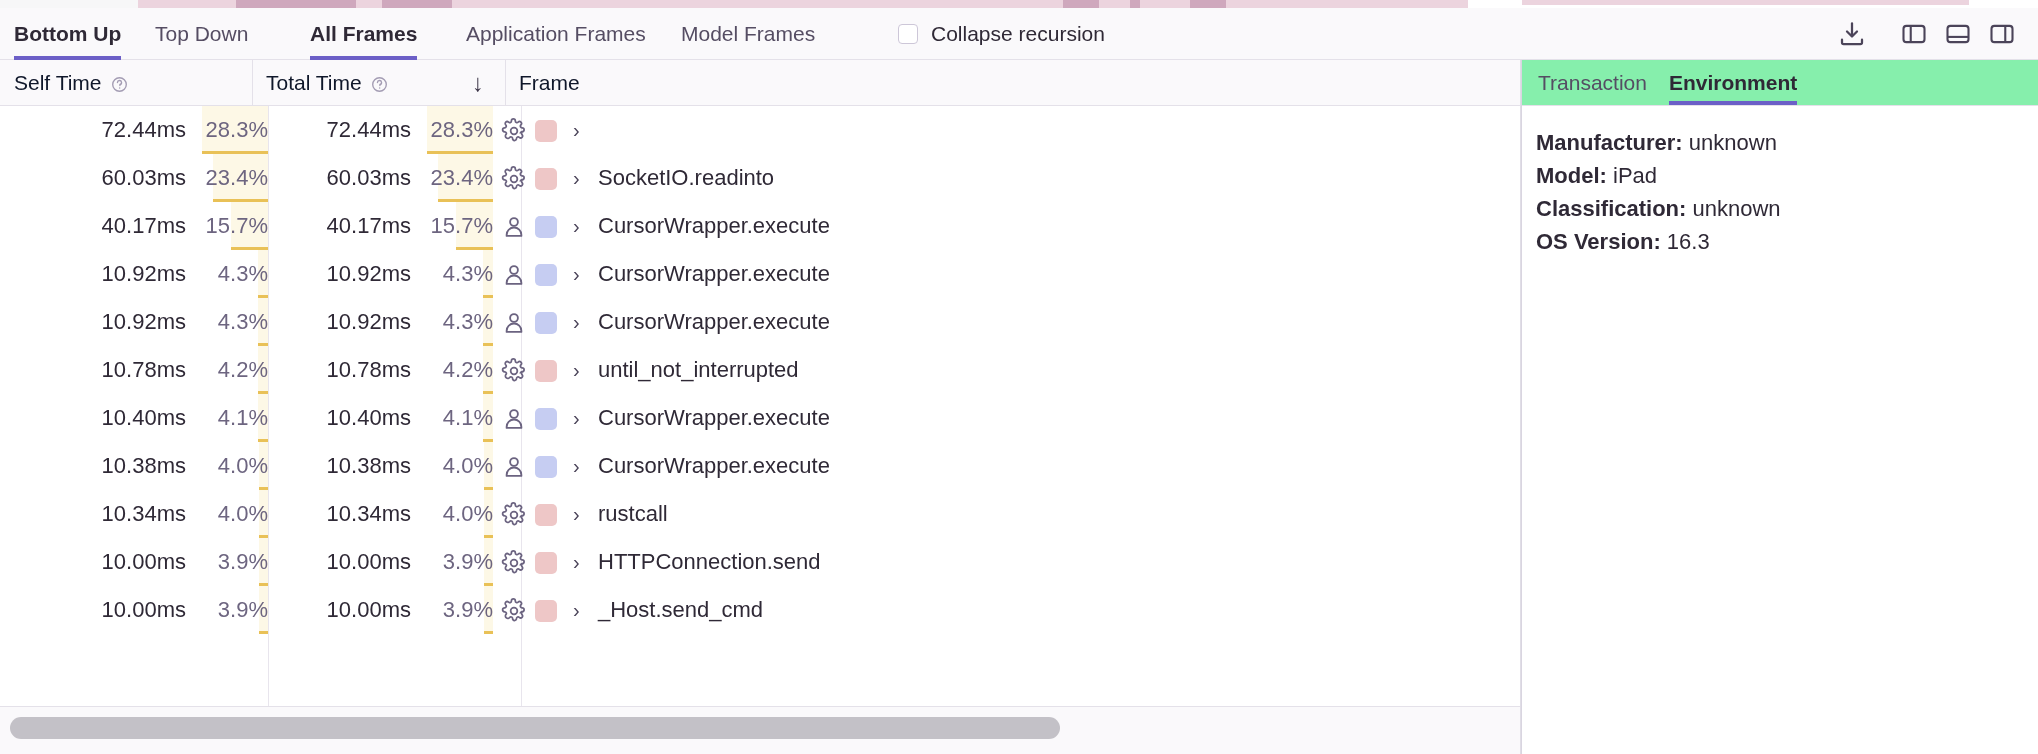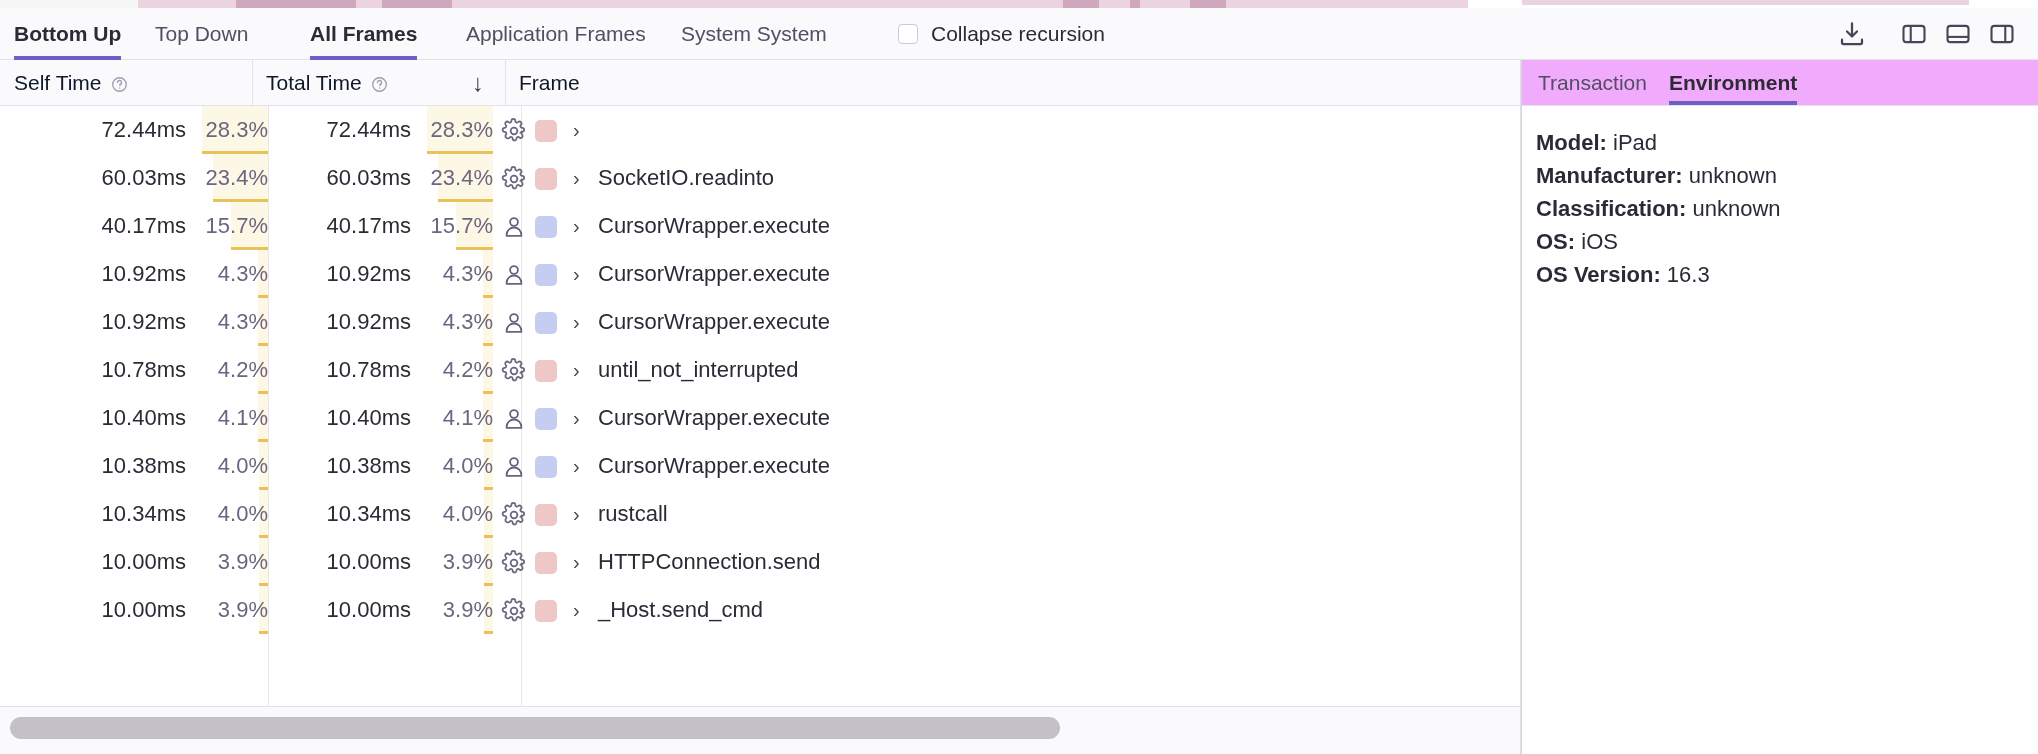--- a/index.html
+++ b/index.html
@@ -308,21 +308,21 @@
     top: 0; left: 1522px;
     width: 516px;
     height: 694px;
     background: #ffffff;
   }
   #detail-tabs {
     position: absolute;
     top: 0; left: 0;
     width: 516px;
     height: 46px;
-    background: #f0abfc;
+    background: #86efac;
     border-bottom: 1px solid #e4e1e9;
     box-sizing: border-box;
     display: flex;
     align-items: flex-start;
     padding-left: 16px;
     gap: 22px;
   }
   .dtab {
     position: relative;
     height: 45px;
@@ -385,21 +385,21 @@
 </div>
 
 <div id="left-rail"></div>
 <div id="toolbar">
 
   <div class="tab-group" id="tab-group">
       <div class="tab active" style="position: absolute; left: 14px;">Bottom Up</div>
       <div class="tab" style="position: absolute; left: 155px;">Top Down</div>
       <div class="tab active" style="position: absolute; left: 310px;">All Frames</div>
       <div class="tab" style="position: absolute; left: 466px;">Application Frames</div>
-      <div class="tab" style="position: absolute; left: 681px;">System System</div>
+      <div class="tab" style="position: absolute; left: 681px;">Model Frames</div>
     </div>
 
   <div class="checkbox-wrap" id="collapse-recursion" style="left: 898px;">
     <div class="cbox"></div>
     <div class="cbox-label">Collapse recursion</div>
   </div>
 
   <div id="toolbar-right">
     <div class="icon-btn">
       <svg width="30" height="30" viewBox="0 0 24 24" fill="none" stroke="#4b4459" stroke-width="1.8" stroke-linecap="round" stroke-linejoin="round">
@@ -704,21 +704,20 @@
   </div>
 
   <div id="detail-left-border"></div>
 
   <div id="detail-region">
     <div id="detail-tabs">
         <div class="dtab">Transaction</div>
         <div class="dtab active">Environment</div>
       </div>
     <div id="detail-body">
+        <div class="kv"><b>Manufacturer:</b> <span>unknown</span></div>
         <div class="kv"><b>Model:</b> <span>iPad</span></div>
-        <div class="kv"><b>Manufacturer:</b> <span>unknown</span></div>
         <div class="kv"><b>Classification:</b> <span>unknown</span></div>
-        <div class="kv"><b>OS:</b> <span>iOS</span></div>
         <div class="kv"><b>OS Version:</b> <span>16.3</span></div>
       </div>
   </div>
 
 </div>
 
 </body></html>

